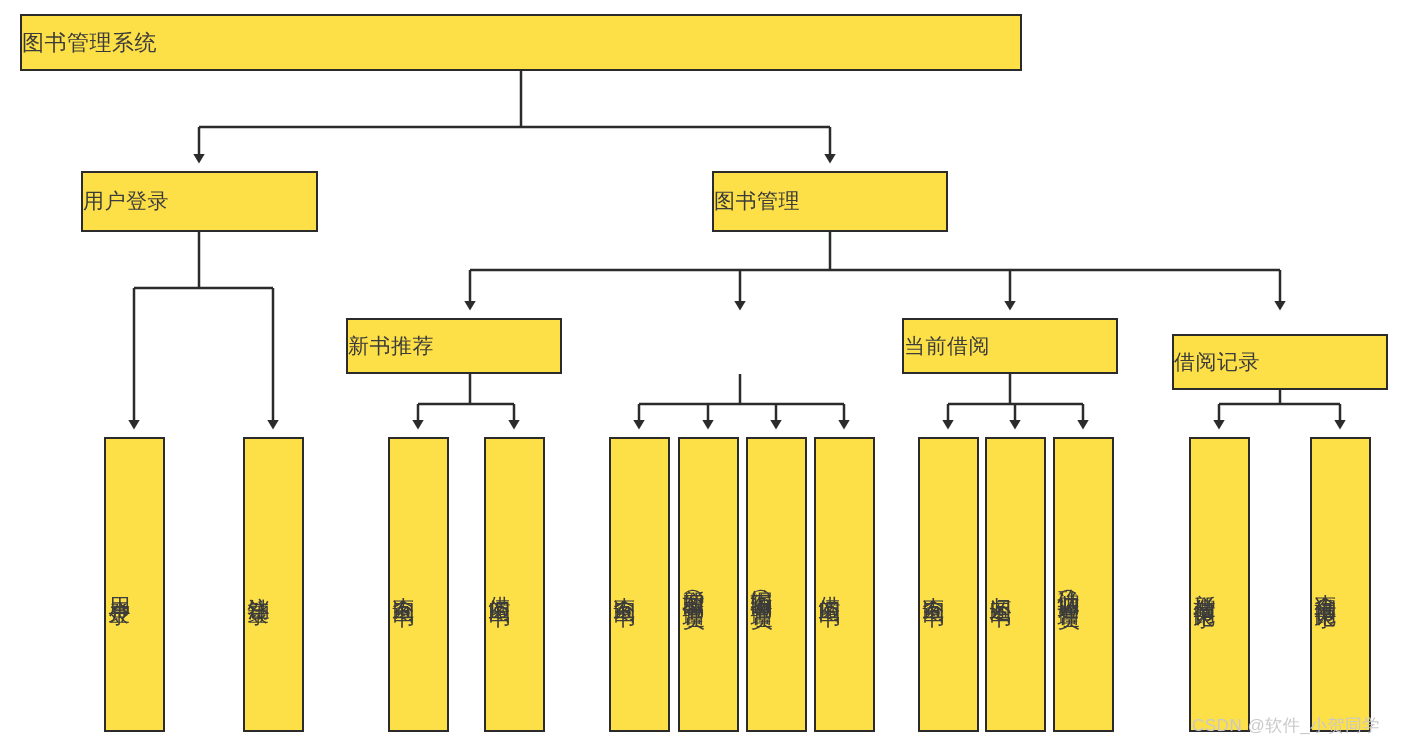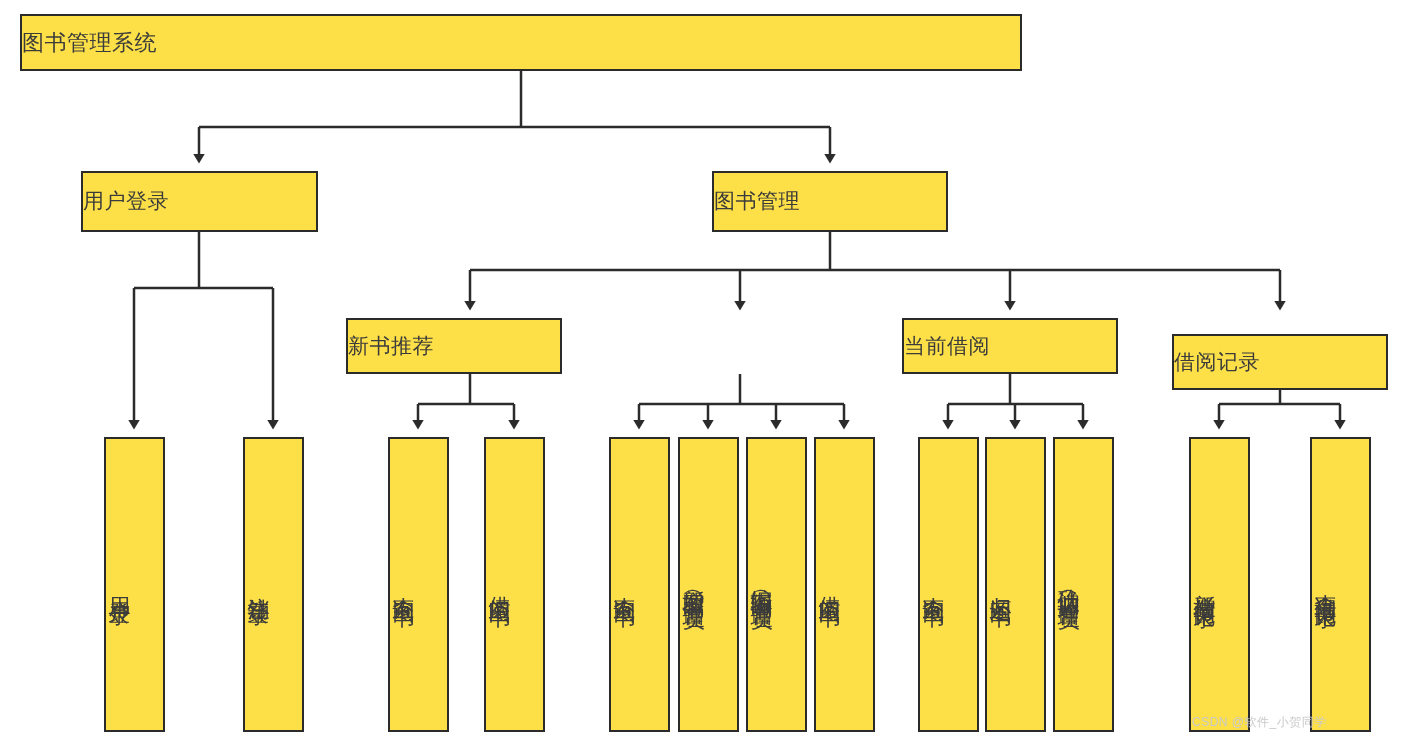--- a/index.html
+++ b/index.html
@@ -49,21 +49,21 @@
     text-orientation: upright;
     letter-spacing: 3px;
     font-size: 22px;
     white-space: normal;
   }
   .node.root .node-label { font-size: 22px; }
   .watermark {
     position: absolute;
     left: 1192px;
     top: 714px;
-    font-size: 12px;
+    font-size: 17px;
     color: #c9c9c9;
     letter-spacing: 0.5px;
     white-space: nowrap;
     z-index: 5;
     font-family: "Liberation Sans", "DejaVu Sans", sans-serif;
   }
 </style>
 </head>
 <body>
 

